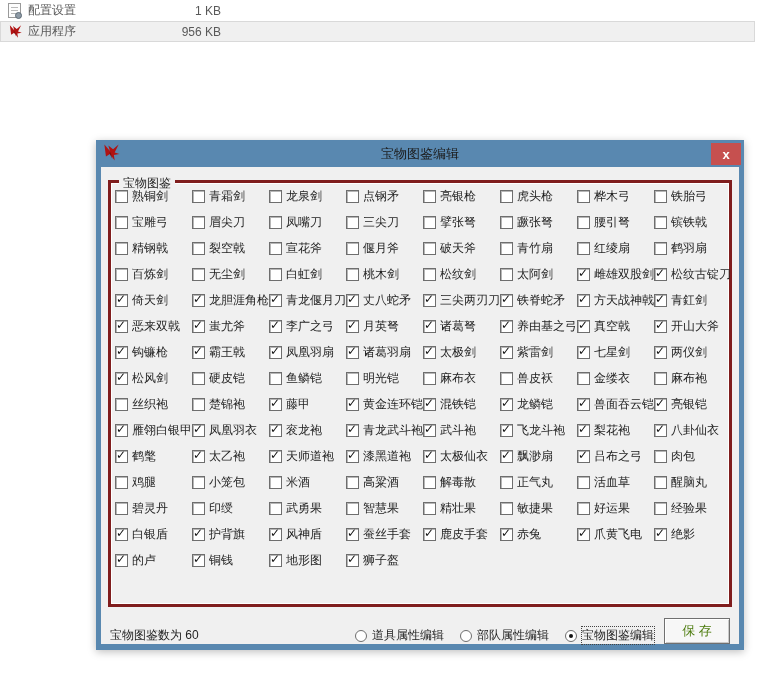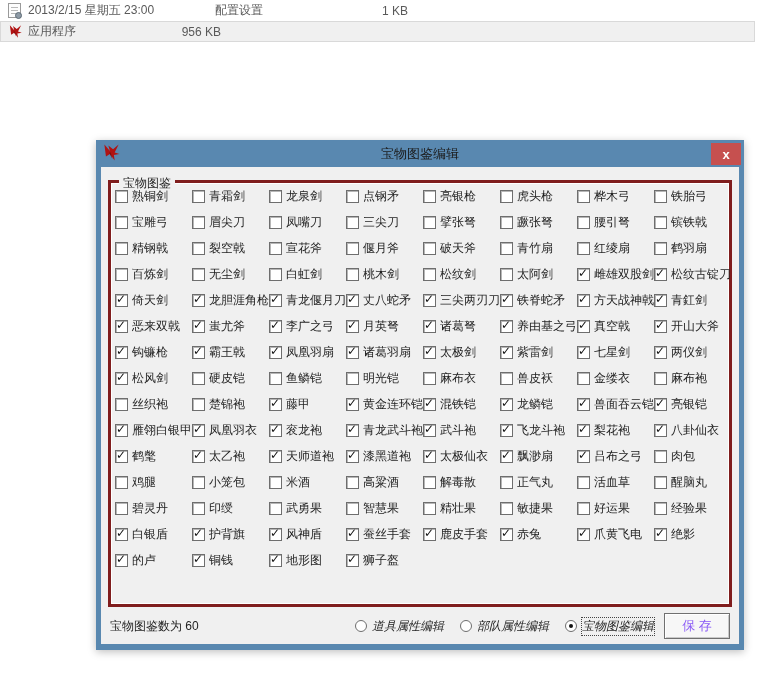--- a/index.html
+++ b/index.html
@@ -42,49 +42,48 @@
   .tome-grid { position:absolute; left:4px; right:2px; top:0;
     display:grid; grid-template-columns:repeat(8,1fr); grid-auto-rows:26px; align-items:center; }
   .cb-item { display:flex; align-items:center; gap:4px; white-space:nowrap; overflow:visible; }
   .cb { flex:0 0 13px; width:13px; height:13px; background:#ffffff; border:1px solid #6e6e6e;
     box-shadow:inset 1px 1px 0 #b6b6b6; position:relative; }
   .cb .tick { position:absolute; left:0px; top:-3px; font-size:12px; font-weight:bold; color:#111111; display:none; }
   .cb-item.checked .cb .tick { display:block; }
   .cb-label { color:#1e1e1e; }
 
   .bottom-bar { position:absolute; left:0; right:0; bottom:0; height:36px;
-    display:flex; align-items:center; padding:0 9px; }
+    display:flex; align-items:flex-end; padding:0 9px; }
   .count-label { flex:0 0 150px; color:#1e1e1e; }
   .radio-group { display:flex; gap:16px; margin-left:95px; }
-  .radio-opt { display:flex; align-items:center; gap:5px; white-space:nowrap;font-style:italic; }
+  .radio-opt { display:flex; align-items:center; gap:5px; white-space:nowrap; }
   .radio { width:12px; height:12px; border-radius:50%; background:#ffffff; border:1px solid #6e6e6e;
     position:relative; flex:0 0 12px; }
   .radio-opt.sel .radio::after { content:""; position:absolute; left:3px; top:3px; width:4px; height:4px;
     border-radius:50%; background:#111111; }
   .radio-opt.sel .radio-label { outline:1px dotted #444444; outline-offset:0px; }
 
   .save-btn { margin-left:auto; width:66px; height:26px; background:#f7f7f7; border:1px solid #707070;
     box-shadow:inset 1px 1px 0 #ffffff, inset -1px -1px 0 #c9c9c9;
-    font-size:13px; color:#8b5cf6; display:flex; align-items:center; justify-content:center; cursor:default;
+    font-size:13px; color:#4d7c0f; display:flex; align-items:center; justify-content:center; cursor:default;
     font-family:inherit; }
 </style>
 </head>
 <body>
 
 <div class="file-list">
     <div class="file-row">
       <span class="ficon">
         <span class="ini-icon">
           <i></i>
           <i></i>
           <i></i>
           <span class="gear"></span>
         </span>
       </span>
-      <span class="fdate">2013/2/15 星期五 23:00</span>
       <span class="ftype">配置设置</span>
       <span class="fsize">1 KB</span>
     </div>
     <div class="file-row selected">
       <span class="ficon">
         <svg class="bird" width="15" height="15" viewBox="0 0 24 24">
           <path d="M3 2 L10 10 L8 3 L14 8 L21 2 L16 12 L22 14 L15 15 L16 22 L10 14 L5 17 Z" fill="#b01212"></path>
           <path d="M9 12 L13 20 L11 12 Z" fill="#7d0d0d"></path>
         </svg>
       </span>

